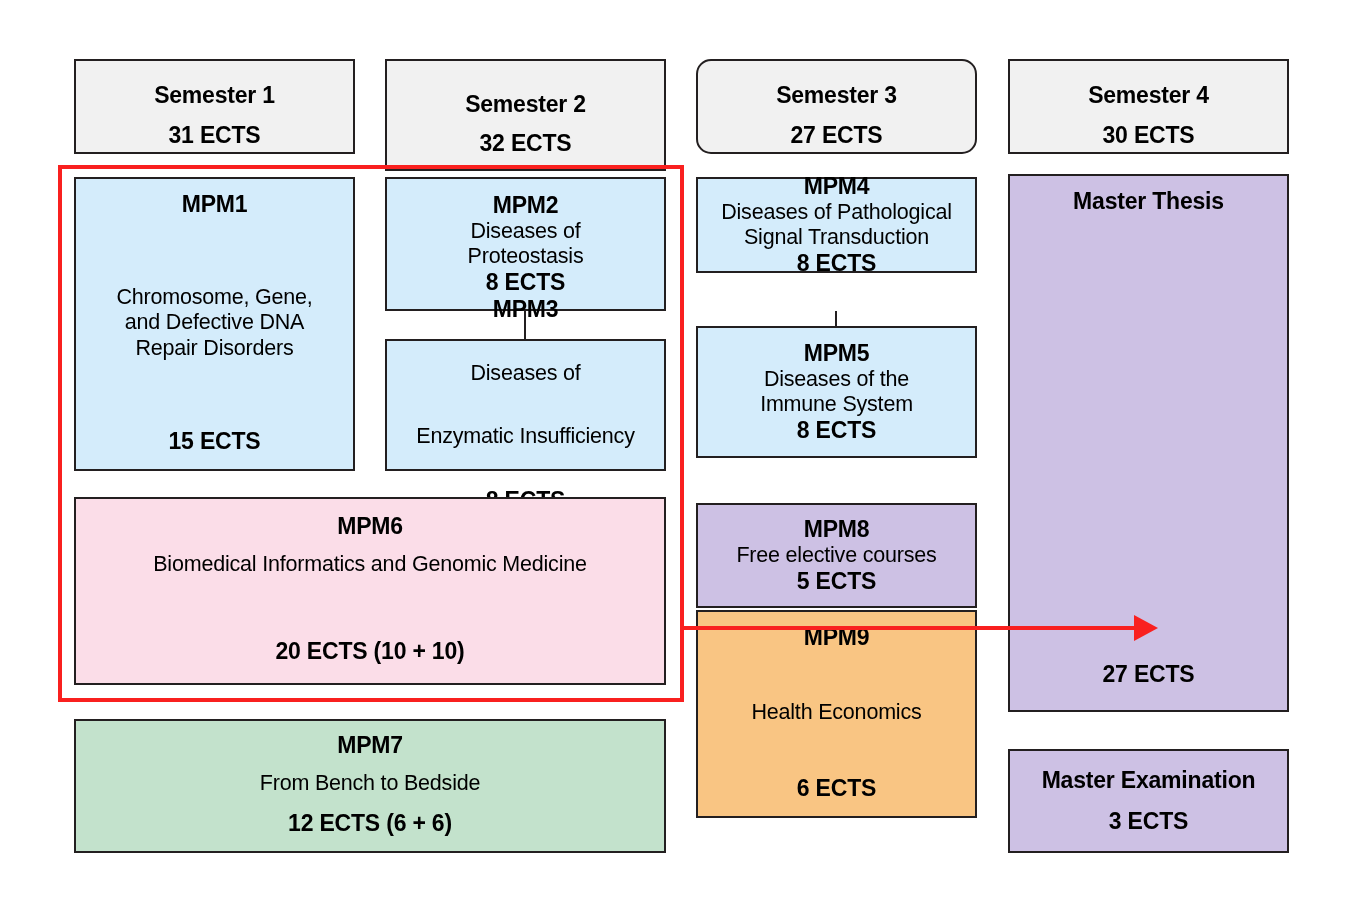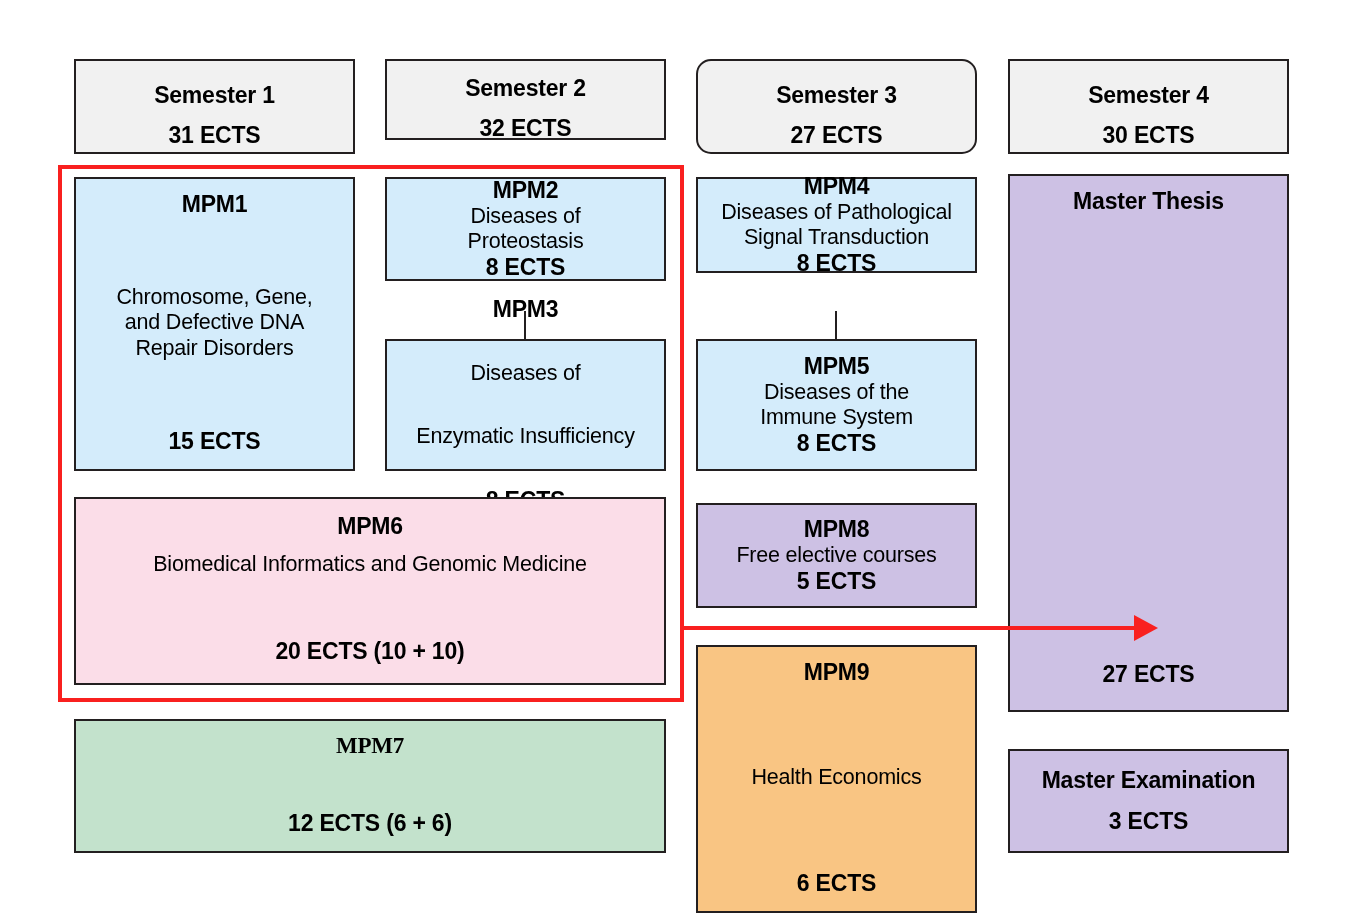--- a/index.html
+++ b/index.html
@@ -99,21 +99,21 @@
 <body>
 
 <div id="canvas">
 
   <div class="box sem-header" style="left:74px; top:59px; width:281px; height:95px;">
     <div class="grow" style="flex:0 0 18px;"></div>
     <div class="sem-title">Semester 1</div>
     <div class="sem-ects">31 ECTS</div>
   </div>
 
-  <div class="box sem-header" style="left:385px; top:59px; width:281px; height:81px;">
+  <div class="box sem-header" style="left:385px; top:59px; width:281px; height:112px;">
     <div class="grow" style="flex:0 0 18px;"></div>
     <div class="sem-title">Semester 2</div>
     <div class="sem-ects">32 ECTS</div>
   </div>
 
   <div class="box sem-header" style="left:696px; top:59px; width:281px; height:95px;border-radius:15px;">
     <div class="grow" style="flex:0 0 18px;"></div>
     <div class="sem-title">Semester 3</div>
     <div class="sem-ects">27 ECTS</div>
   </div>
@@ -129,21 +129,21 @@
   <div class="box blue" style="left:74px; top:177px; width:281px; height:294px;text-align:center;">
     <div class="mod-code" style="margin-top:12px;">MPM1</div>
     <div class="grow"></div>
     <div class="mod-name">Chromosome, Gene,</div>
     <div class="mod-name">and Defective DNA</div>
     <div class="mod-name">Repair Disorders</div>
     <div class="grow"></div>
     <div class="mod-ects" style="margin-bottom:14px;">15 ECTS</div>
   </div>
 
-  <div class="box blue" style="left:385px; top:177px; width:281px; height:104px; justify-content:center;">
+  <div class="box blue" style="left:385px; top:177px; width:281px; height:134px; justify-content:center;">
     <div class="mod-code">MPM2</div>
     <div class="mod-name">Diseases of</div>
     <div class="mod-name">Proteostasis</div>
     <div class="mod-ects">8 ECTS</div>
   </div>
 
   <div class="connector" style="left:524px; top:311px; height:28px;"></div>
 
   <div class="box blue" style="left:385px; top:339px; width:281px; height:132px; justify-content:center;gap:38px;">
     <div class="mod-code">MPM3</div>
@@ -154,50 +154,51 @@
 
   <div class="box blue" style="left:696px; top:177px; width:281px; height:96px; justify-content:center;">
     <div class="mod-code">MPM4</div>
     <div class="mod-name">Diseases of Pathological</div>
     <div class="mod-name">Signal Transduction</div>
     <div class="mod-ects">8 ECTS</div>
   </div>
 
   <div class="connector" style="left:835px; top:311px; height:28px;"></div>
 
-  <div class="box blue" style="left:696px; top:339px; width:281px; height:132px; justify-content:center;">
+  <div class="box blue" style="left:696px; top:326px; width:281px; height:132px; justify-content:center;">
     <div class="mod-code">MPM5</div>
     <div class="mod-name">Diseases of the</div>
     <div class="mod-name">Immune System</div>
     <div class="mod-ects">8 ECTS</div>
   </div>
 
   <div class="box purple" style="left:696px; top:503px; width:281px; height:105px; justify-content:center;">
     <div class="mod-code">MPM8</div>
     <div class="mod-name">Free elective courses</div>
     <div class="mod-ects">5 ECTS</div>
   </div>
 
-  <div class="box orange" style="left:696px; top:645px; width:281px; height:268px;">
+  <div class="box orange" style="left:696px; top:610px; width:281px; height:208px;">
     <div class="mod-code" style="margin-top:12px;">MPM9</div>
     <div class="grow"></div>
     <div class="mod-name">Health Economics</div>
     <div class="grow"></div>
     <div class="mod-ects" style="margin-bottom:14px;">6 ECTS</div>
   </div>
 
   <div class="box pink" style="left:74px; top:497px; width:592px; height:188px;">
     <div class="mod-code" style="margin-top:14px;">MPM6</div>
     <div class="mod-name" style="margin-top:12px;">Biomedical Informatics and Genomic Medicine</div>
     <div class="grow"></div>
     <div class="mod-ects" style="margin-bottom:18px;">20 ECTS (10 + 10)</div>
   </div>
 
   <div class="box green" style="left:74px; top:719px; width:592px; height:134px;">
-    <div class="mod-code" style="margin-top:11px;font-family:Liberation Serif, serif;">MPM7</div>
+    <div class="mod-code" style="margin-top:11px;">MPM7</div>
+    <div class="mod-name" style="margin-top:12px;">From Bench to Bedside</div>
     <div class="grow"></div>
     <div class="mod-ects" style="margin-bottom:14px;">12 ECTS (6 + 6)</div>
   </div>
 
   <div class="box purple" style="left:1008px; top:174px; width:281px; height:538px;">
     <div class="mod-code" style="margin-top:12px;">Master Thesis</div>
     <div class="grow"></div>
     <div class="mod-ects" style="margin-bottom:22px;">27 ECTS</div>
   </div>
 

